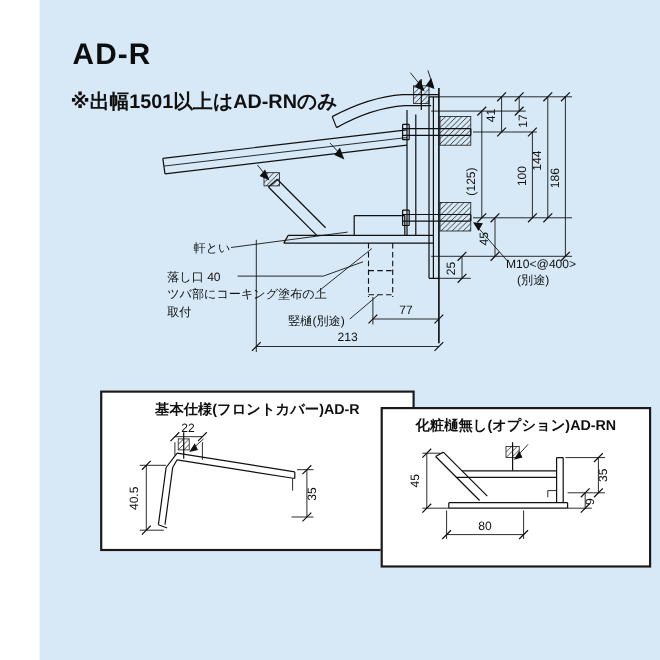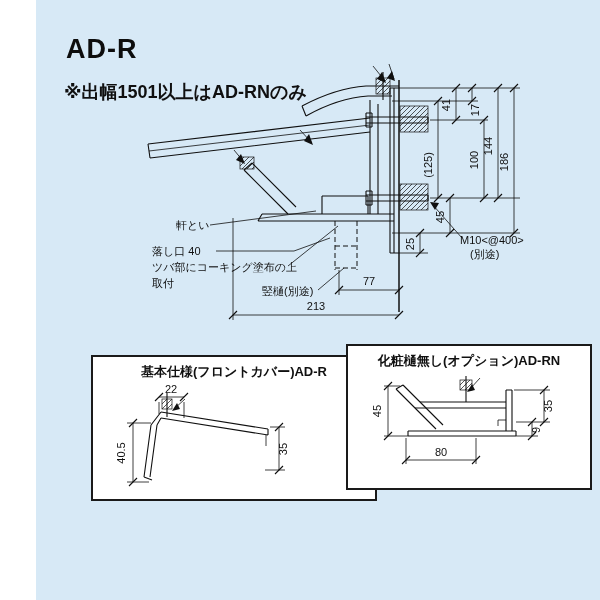--- a/index.html
+++ b/index.html
@@ -22,21 +22,21 @@
   svg text{
     font-family:"Liberation Sans","DejaVu Sans",sans-serif;
     font-size:11px;fill:#101010;
   }
   .main-svg{position:absolute;left:0;top:0;}
   .detail-box{
     position:absolute;background:#ffffff;border:2px solid #1a1a1a;
     box-sizing:border-box;
   }
   .detail-box.left{left:55px;top:355px;width:286px;height:146px;}
-  .detail-box.right{left:310px;top:344px;width:246px;height:146px;}
+  .detail-box.right{left:310px;top:370px;width:246px;height:146px;}
   .box-title{
     text-align:center;font-size:13px;font-weight:bold;padding-top:6px;
     white-space:nowrap;
   }
   .box-svg{margin-top:2px;}
   .ln{stroke:#101010;stroke-width:1.1;fill:none;}
   .thin{stroke:#101010;stroke-width:0.8;fill:none;}
   .thick{stroke:#101010;stroke-width:1.5;fill:none;}
   .dash{stroke:#101010;stroke-width:1;fill:none;stroke-dasharray:5 3;}
   .fillblk{fill:#101010;stroke:none;}

